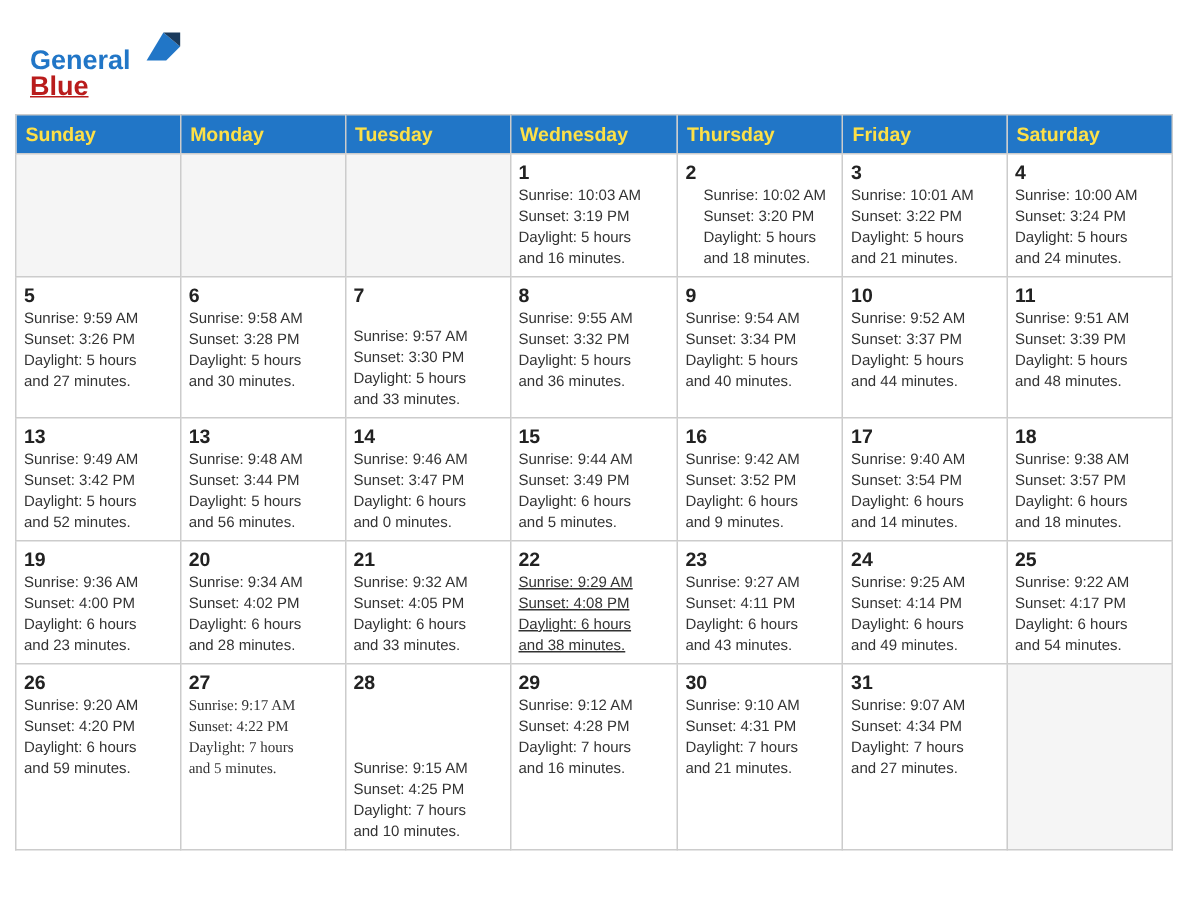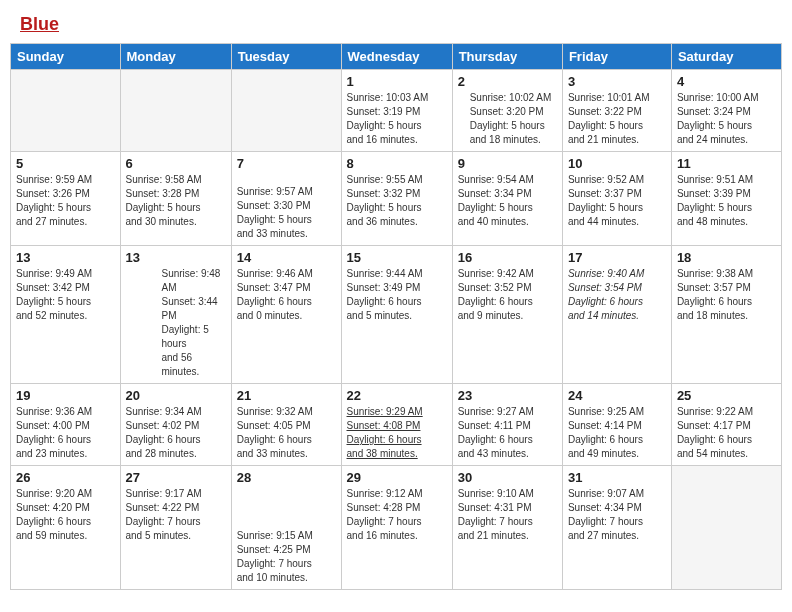--- a/index.html
+++ b/index.html
@@ -46,21 +46,21 @@
       font-size: 15px;
       color: #1a3a5c;
     }
     .calendar {
       width: 100%;
       border-collapse: collapse;
       margin-top: 4px;
     }
     .calendar th {
       background: #2176c7;
-      color: #ffffff;
+      color: #fde047;
       text-align: left;
       padding: 5px 6px;
       font-size: 13px;
       font-weight: bold;
       border: 1px solid #ccc;
     }
     .calendar td {
       vertical-align: top;
       border: 1px solid #ccc;
       padding: 4px 5px;
@@ -87,20 +87,29 @@
     tr:nth-child(odd) td:not(.empty) {
       background: #fff;
     }
   </style>
 </head>
 <body>
 
 <div class="header">
   <div class="logo">
     <div>
+      <div style="display:flex;align-items:center;">
+        <div class="logo-text">
+          <span>General</span>
+          <svg class="logo-icon" viewBox="0 0 30 30" xmlns="http://www.w3.org/2000/svg">
+            <polygon points="4,24 16,4 28,14 18,24" fill="#2176c7"></polygon>
+            <polygon points="16,4 28,14 28,4" fill="#1a3a5c"></polygon>
+          </svg>
+        </div>
+      </div>
       <div style="font-size:18px;font-weight:bold;color:#b91c1c;margin-top:-4px;text-decoration:underline;">Blue</div>
     </div>
   </div>
   <div class="title-block">
     <div class="month-title"></div>
     <div class="location-title"></div>
   </div>
 </div>
 
 <table class="calendar">
@@ -203,21 +212,21 @@
       <tr>
         <td>
           <div class="day-number">13</div>
           <div class="day-info" style="white-space: pre-line;">Sunrise: 9:49 AM
 Sunset: 3:42 PM
 Daylight: 5 hours
 and 52 minutes.</div>
         </td>
         <td>
           <div class="day-number">13</div>
-          <div class="day-info" style="white-space: pre-line; margin-left: 36px;">Sunrise: 9:48 AM
+          <div class="day-info" style="white-space: pre-line;">Sunrise: 9:48 AM
 Sunset: 3:44 PM
 Daylight: 5 hours
 and 56 minutes.</div>
         </td>
         <td>
           <div class="day-number">14</div>
           <div class="day-info" style="white-space: pre-line;">Sunrise: 9:46 AM
 Sunset: 3:47 PM
 Daylight: 6 hours
 and 0 minutes.</div>
@@ -231,21 +240,21 @@
         </td>
         <td>
           <div class="day-number">16</div>
           <div class="day-info" style="white-space: pre-line;">Sunrise: 9:42 AM
 Sunset: 3:52 PM
 Daylight: 6 hours
 and 9 minutes.</div>
         </td>
         <td>
           <div class="day-number">17</div>
-          <div class="day-info" style="white-space: pre-line; font-style: italic;">Sunrise: 9:40 AM
+          <div class="day-info" style="white-space: pre-line;">Sunrise: 9:40 AM
 Sunset: 3:54 PM
 Daylight: 6 hours
 and 14 minutes.</div>
         </td>
         <td>
           <div class="day-number">18</div>
           <div class="day-info" style="white-space: pre-line;">Sunrise: 9:38 AM
 Sunset: 3:57 PM
 Daylight: 6 hours
 and 18 minutes.</div>
@@ -305,21 +314,21 @@
       <tr>
         <td>
           <div class="day-number">26</div>
           <div class="day-info" style="white-space: pre-line;">Sunrise: 9:20 AM
 Sunset: 4:20 PM
 Daylight: 6 hours
 and 59 minutes.</div>
         </td>
         <td>
           <div class="day-number">27</div>
-          <div class="day-info" style="white-space: pre-line;">Sunrise: 9:17 AM
+          <div class="day-info" style="white-space: pre-line; font-family: Liberation Serif, serif;">Sunrise: 9:17 AM
 Sunset: 4:22 PM
 Daylight: 7 hours
 and 5 minutes.</div>
         </td>
         <td>
           <div class="day-number">28</div>
           <div class="day-info" style="white-space: pre-line; margin-top: 44px;">Sunrise: 9:15 AM
 Sunset: 4:25 PM
 Daylight: 7 hours
 and 10 minutes.</div>

